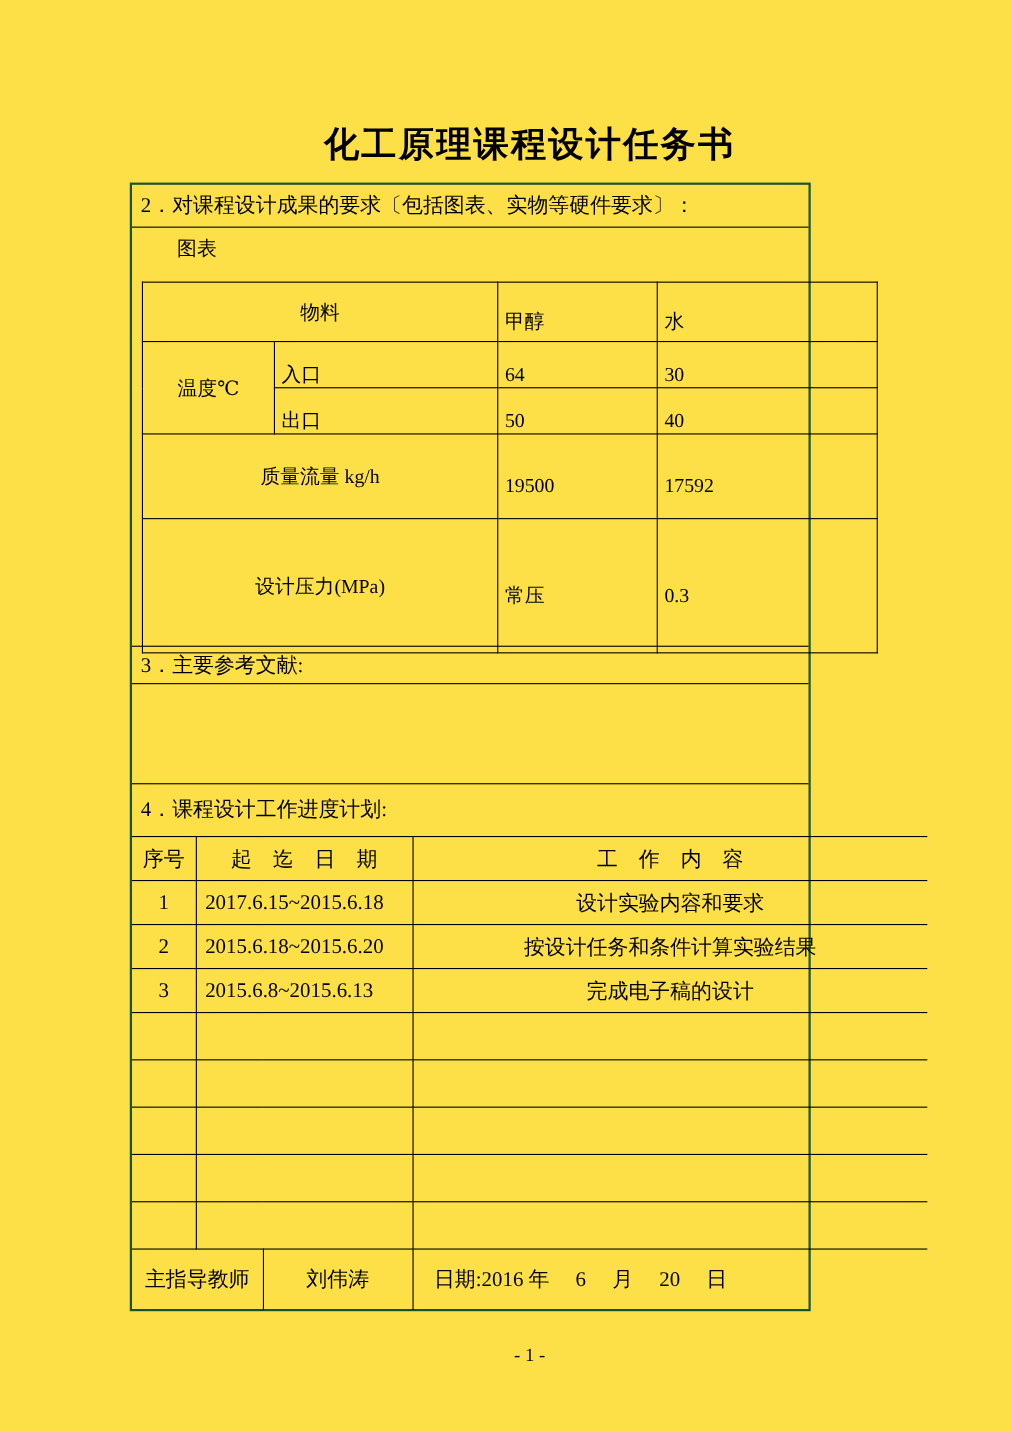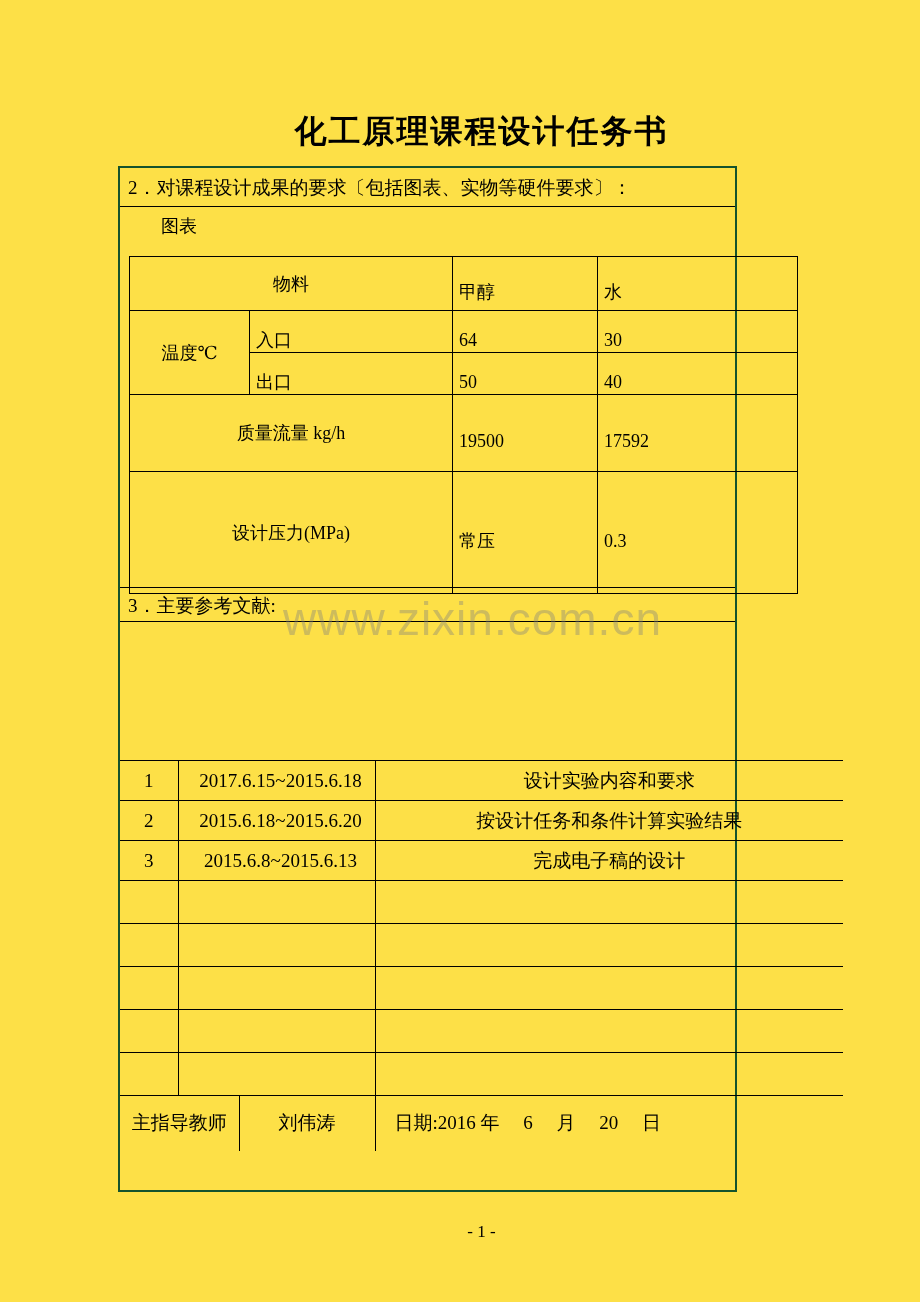--- a/index.html
+++ b/index.html
@@ -65,39 +65,38 @@
     border:1px solid #000; font-size:19px; text-align:center;
     vertical-align:middle; overflow:hidden;
   }
   .progress-table tr td:first-child { border-left:none; }
   .progress-table tr td:last-child { border-right:none; }
   .progress-table tr:last-child td { border-bottom:none; }
   .progress-table tr.ph  { height:40px; }
   .progress-table tr.pr  { height:40px; }
   .progress-table tr.pe  { height:43px; }
   .progress-table tr.ps  { height:55px; }
-  .progress-table td.dates { text-align:center; padding-left:8px; }
+  .progress-table td.dates { text-align:left; padding-left:8px; }
   .progress-table td.datecell { padding:0; }
   .datecell-inner { display:flex; align-items:center; height:53px; width:100%; }
   .date-label { margin-left:19px; }
   .date-value { flex:1; text-align:left; }
 
   .footer {
     position:absolute; top:1222px; left:118px; width:727px;
     text-align:center; font-size:17px;
   }
 </style>
 </head>
 <body>
 
 <div class="page">
 
   <div class="doc-title">化工原理课程设计任务书</div>
 
-  <div class="watermark">www.zixin.com.cn</div>
 
   <div class="outer-box">
 
     <div class="sec-heading" id="sec2-heading">2．对课程设计成果的要求〔包括图表、实物等硬件要求〕：</div>
 
     <div class="chart-label">图表</div>
 
     <table class="spec-table">
       <colgroup>
         <col style="width:120px">
@@ -131,29 +130,35 @@
         <td colspan="2" class="center">设计压力(MPa)</td>
         <td>常压</td>
         <td>0.3</td>
       </tr>
     </tbody>
       </table>
 
     <div class="sec-heading" id="sec3-heading">3．主要参考文献:</div>
 
 
+    <div class="sec-heading" id="sec4-heading">4．课程设计工作进度计划:</div>
 
     <table class="progress-table">
       <colgroup>
         <col style="width:58px">
           <col style="width:61px">
           <col style="width:136px">
           <col style="width:468px">
       </colgroup>
       <tbody>
+          <tr class="ph">
+        <td>序号</td>
+        <td colspan="2">起　迄　日　期</td>
+        <td>工　作　内　容</td>
+      </tr>
       <tr class="pr">
         <td>1</td>
         <td colspan="2" class="dates">2017.6.15~2015.6.18</td>
         <td>设计实验内容和要求</td>
       </tr>
       <tr class="pr">
         <td>2</td>
         <td colspan="2" class="dates">2015.6.18~2015.6.20</td>
         <td>按设计任务和条件计算实验结果</td>
       </tr>

